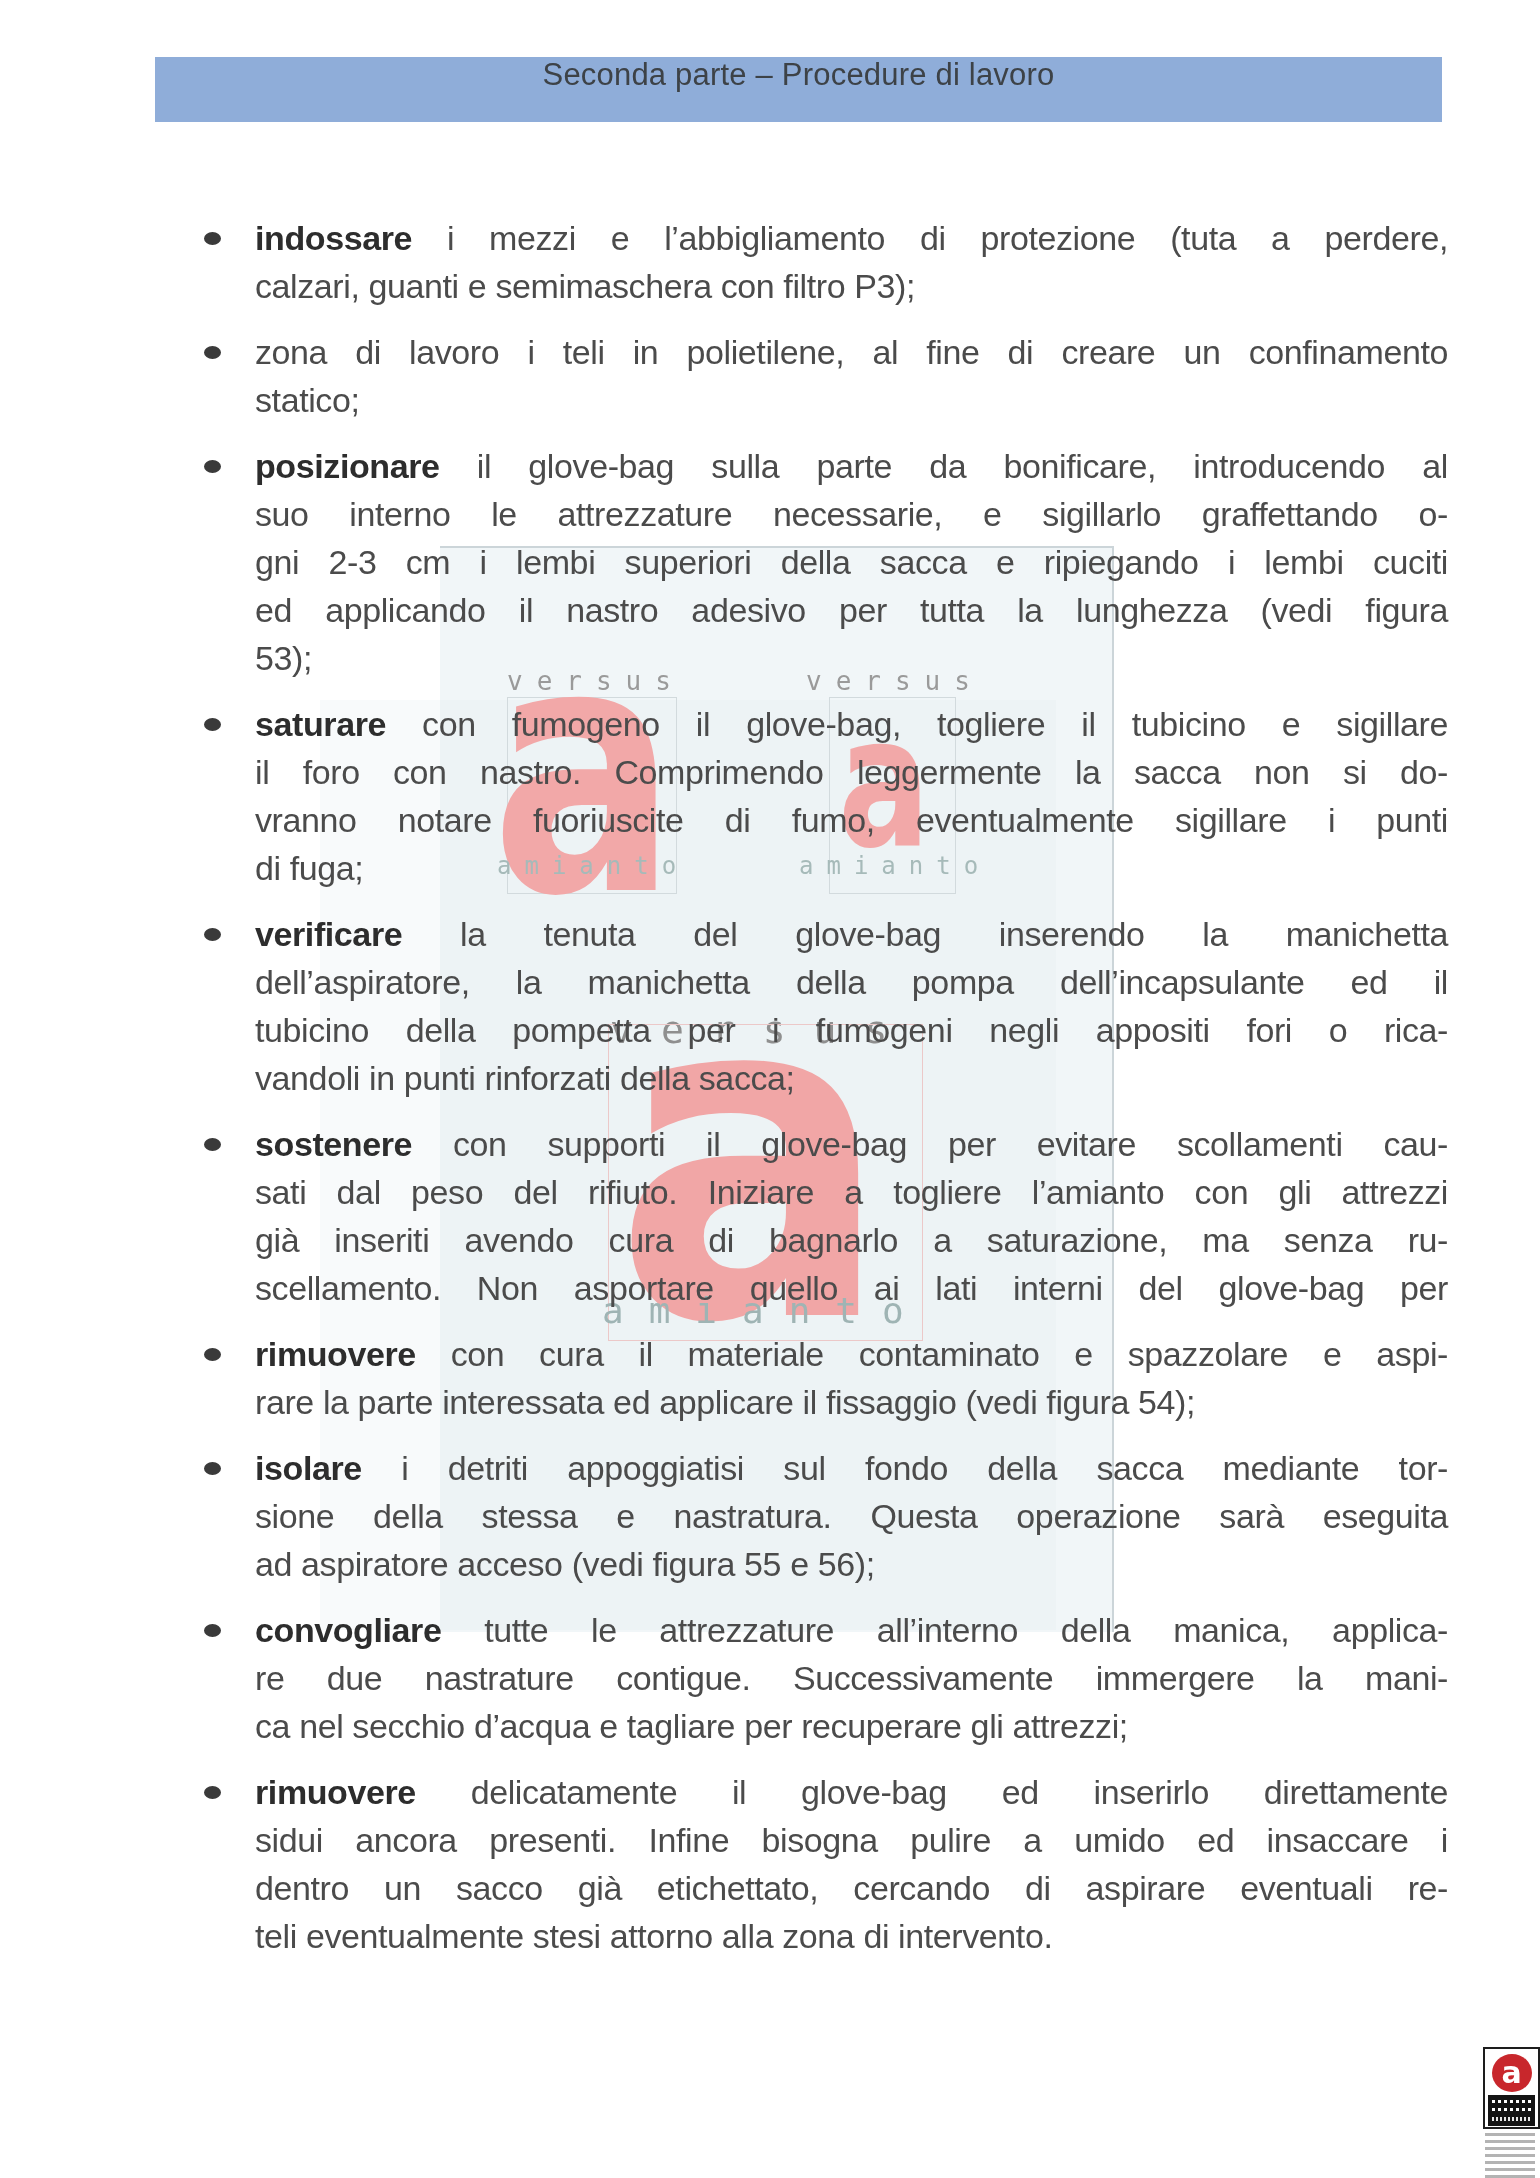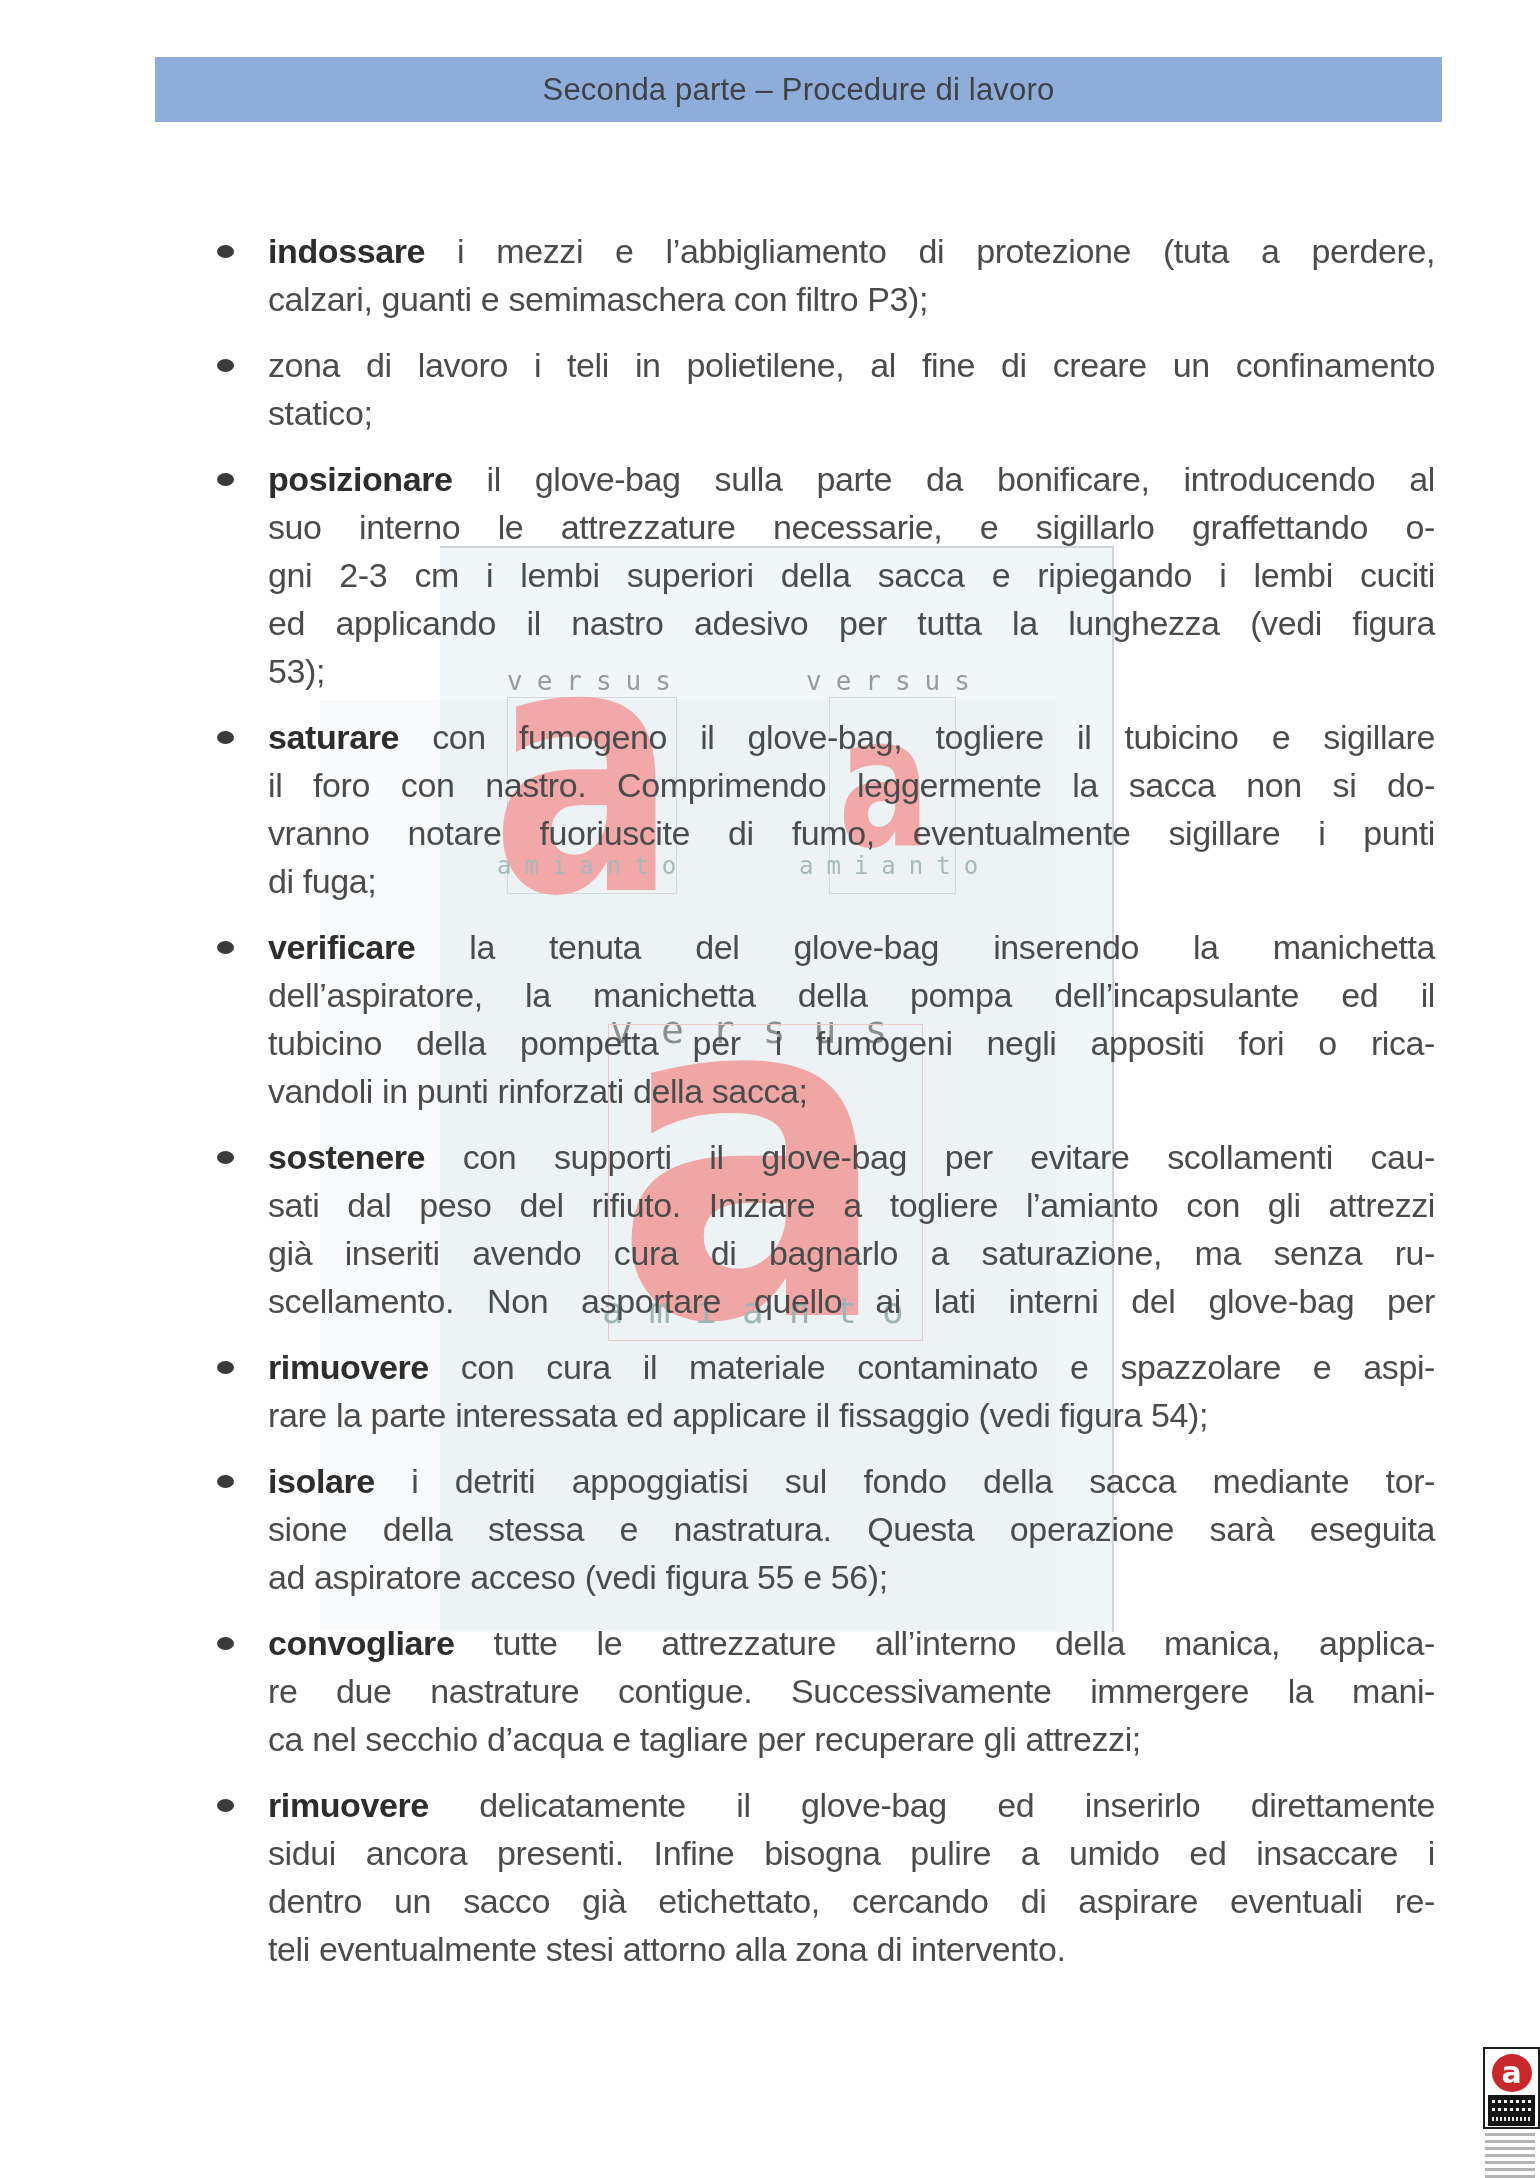--- a/index.html
+++ b/index.html
@@ -6,21 +6,21 @@
   body {
     width:1540px; height:2178px; position:relative; overflow:hidden;
     background:#ffffff;
     font-family:"Liberation Sans", sans-serif;
   }
 
   
   .title-bar {
     position:absolute; left:155px; top:57px; width:1287px; height:65px;
     background:#8fadd9; z-index:3;
-    display:flex; align-items:center; justify-content:center;
+    display:flex; justify-content:center;
   }
   .title-bar .page-title {
     color:#3d4247; font-size:31px; letter-spacing:0.2px;
   }
 
   
   .wm { position:absolute; z-index:1; pointer-events:none; }
   .tint-1 {
     left:440px; top:546px; width:672px; height:1084px;
     background:rgba(218,231,236,0.38);
@@ -54,21 +54,21 @@
     color:#f2a8a8; line-height:1; transform-origin:left top; white-space:nowrap;
   }
   .a-1 { left:491px; top:598px;  font-size:345px; transform:scaleX(0.80); }
   .a-2 { left:838px; top:691px;  font-size:182px; transform:scaleX(0.75); }
   .a-3 { left:614px; top:930px;  font-size:455px; transform:scaleX(0.90); color:#f1a6a6; }
 
   
   .content {
     position:absolute; left:198px; top:214px; width:1250px; z-index:2;
   }
-  ul.procedure-list { list-style:none; margin:13px; padding:0; }
+  ul.procedure-list { list-style:none; margin:0; padding:0; }
   ul.procedure-list li {
     position:relative; padding-left:57px; margin:0 0 18px 0;
     color:#4b4b4b; font-size:34px; line-height:48px; letter-spacing:-0.4px;
   }
   ul.procedure-list li::before {
     content:""; position:absolute; left:6px; top:18px;
     width:17px; height:13px; border-radius:50%; background:#3a3a3a;
   }
   .line { text-align:justify; text-align-last:justify; }
   .line.last { text-align-last:left; }

